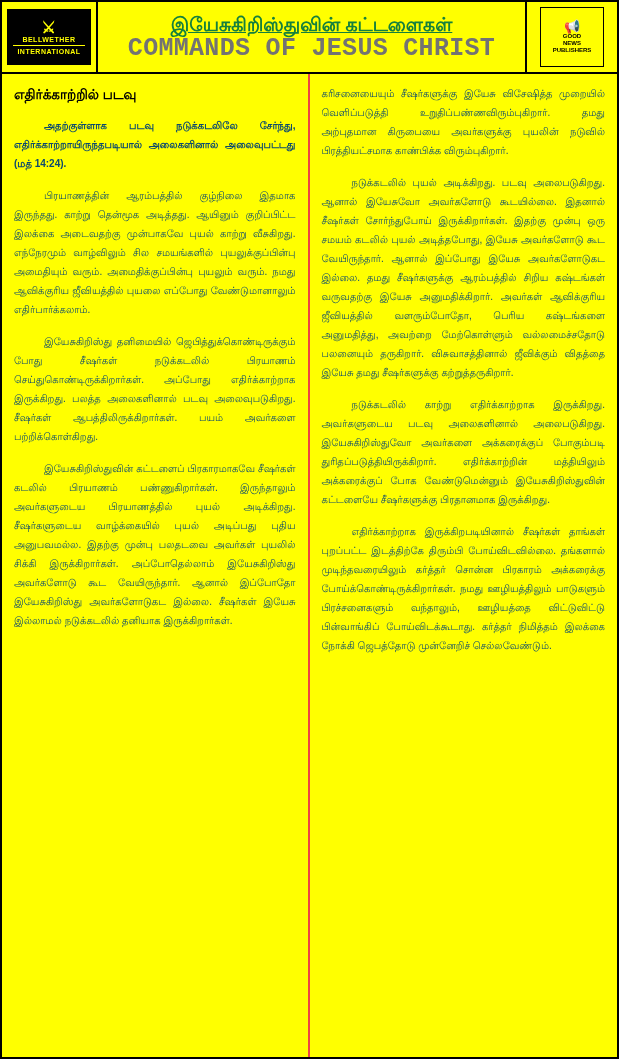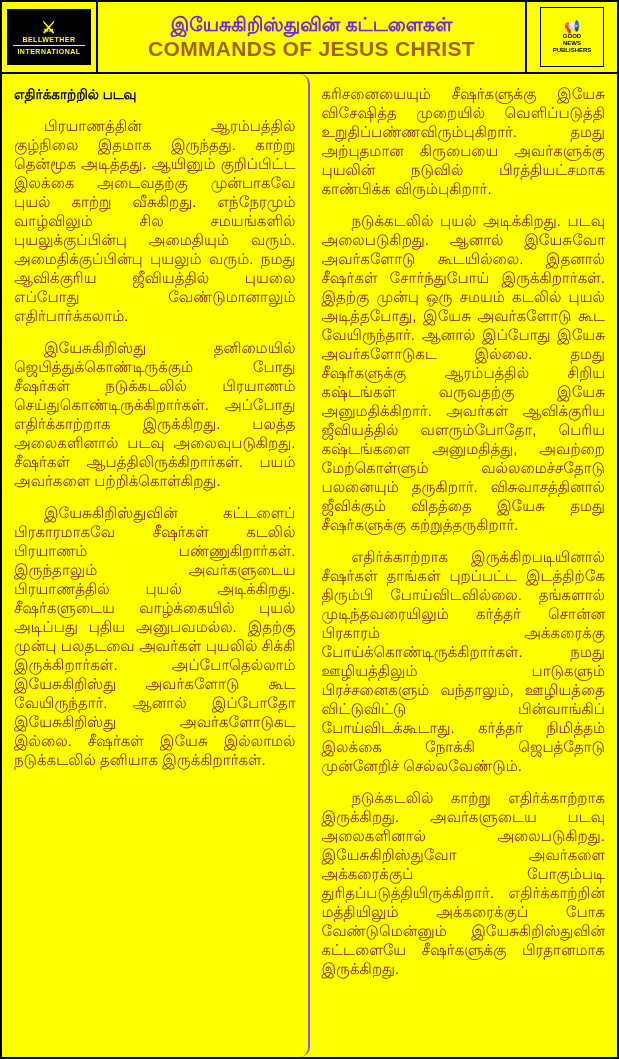--- a/index.html
+++ b/index.html
@@ -95,57 +95,57 @@
     align-items: center;
     justify-content: center;
     text-align: center;
     padding: 2px 4px;
     box-sizing: border-box;
   }
   .title-ta {
     font-size: 19px;
     font-weight: bold;
     line-height: 24px;
-    color: #6d28d9;
+    color: #15803d;
+    text-decoration: underline;
   }
   .title-en {
-    font-family: Liberation Sans, sans-serif;
-    font-size: 21px;
+    font-family: Liberation Mono, monospace;
+    font-size: 25px;
     font-weight: bold;
     line-height: 24px;
-    color: #a16207;
+    color: #737373;
     letter-spacing: 0.3px;
   }
 
   
   .columns {
     display: flex;
     height: 983px;
     box-sizing: border-box;
   }
   .col {
     width: 50%;
     box-sizing: border-box;
     padding: 10px 12px 8px 12px;
   }
   .col.left {
-    border-right: 2px solid #8b5cf6;
-    border-radius: 10px;
+    border-right: 2px solid #ef4444;
   }
   .section-heading {
     font-size: 13.5px;
     font-weight: bold;
     color: #000000;
     margin: 2px 0 12px 0;
     line-height: 18px;
   }
   p.para {
-    font-size: 15px;
+    font-size: 10px;
     line-height: 19px;
-    color: #7f1d1d;
+    color: #0c4a6e;
     text-align: justify;
     margin: 0 0 13px 0;
     text-indent: 30px;
   }
   p.para.bold {
     font-weight: bold;
   }
   p.para.noindent {
     text-indent: 0;
   }
@@ -180,27 +180,28 @@
       </div>
     </div>
 
   </div>
 
   <div class="columns">
 
     <div class="col left">
       <div class="section-heading">எதிர்க்காற்றில் படவு</div>
 
+      <p class="para bold">அதற்குள்ளாக படவு நடுக்கடலிலே சேர்ந்து, எதிர்க்காற்றாயிருந்தபடியால் அலைகளினால் அலைவுபட்டது (மத் 14:24).</p>
       <p class="para">பிரயாணத்தின் ஆரம்பத்தில் குழ்நிலை இதமாக இருந்தது. காற்று தென்மூக அடித்தது. ஆயினும் குறிப்பிட்ட இலக்கை அடைவதற்கு முன்பாகவே புயல் காற்று வீசுகிறது. எந்நேரமும் வாழ்விலும் சில சமயங்களில் புயலுக்குப்பின்பு அமைதியும் வரும். அமைதிக்குப்பின்பு புயலும் வரும். நமது ஆவிக்குரிய ஜீவியத்தில் புயலை எப்போது வேண்டுமானாலும் எதிர்பார்க்கலாம்.</p>
       <p class="para">இயேசுகிறிஸ்து தனிமையில் ஜெபித்துக்கொண்டிருக்கும் போது சீஷர்கள் நடுக்கடலில் பிரயாணம் செய்துகொண்டிருக்கிறார்கள். அப்போது எதிர்க்காற்றாக இருக்கிறது. பலத்த அலைகளினால் படவு அலைவுபடுகிறது. சீஷர்கள் ஆபத்திலிருக்கிறார்கள். பயம் அவர்களை பற்றிக்கொள்கிறது.</p>
       <p class="para">இயேசுகிறிஸ்துவின் கட்டளைப் பிரகாரமாகவே சீஷர்கள் கடலில் பிரயாணம் பண்ணுகிறார்கள். இருந்தாலும் அவர்களுடைய பிரயாணத்தில் புயல் அடிக்கிறது. சீஷர்களுடைய வாழ்க்கையில் புயல் அடிப்பது புதிய அனுபவமல்ல. இதற்கு முன்பு பலதடவை அவர்கள் புயலில் சிக்கி இருக்கிறார்கள். அப்போதெல்லாம் இயேசுகிறிஸ்து அவர்களோடு கூட வேயிருந்தார். ஆனால் இப்போதோ இயேசுகிறிஸ்து அவர்களோடுகட இல்லை. சீஷர்கள் இயேசு இல்லாமல் நடுக்கடலில் தனியாக இருக்கிறார்கள்.</p>
     </div>
 
     <div class="col right">
       <p class="para noindent">கரிசனையையும் சீஷர்களுக்கு இயேசு விசேஷித்த முறையில் வெளிப்படுத்தி உறுதிப்பண்ணவிரும்புகிறார். தமது அற்புதமான கிருபையை அவர்களுக்கு புயலின் நடுவில் பிரத்தியட்சமாக காண்பிக்க விரும்புகிறார்.</p>
       <p class="para">நடுக்கடலில் புயல் அடிக்கிறது. படவு அலைபடுகிறது. ஆனால் இயேசுவோ அவர்களோடு கூடயில்லை. இதனால் சீஷர்கள் சோர்ந்துபோய் இருக்கிறார்கள். இதற்கு முன்பு ஒரு சமயம் கடலில் புயல் அடித்தபோது, இயேசு அவர்களோடு கூட வேயிருந்தார். ஆனால் இப்போது இயேசு அவர்களோடுகட இல்லை. தமது சீஷர்களுக்கு ஆரம்பத்தில் சிறிய கஷ்டங்கள் வருவதற்கு இயேசு அனுமதிக்கிறார். அவர்கள் ஆவிக்குரிய ஜீவியத்தில் வளரும்போதோ, பெரிய கஷ்டங்களை அனுமதித்து, அவற்றை மேற்கொள்ளும் வல்லமைச்சதோடு பலனையும் தருகிறார். விசுவாசத்தினால் ஜீவிக்கும் விதத்தை இயேசு தமது சீஷர்களுக்கு கற்றுத்தருகிறார்.</p>
+      <p class="para">நடுக்கடலில் காற்று எதிர்க்காற்றாக இருக்கிறது. அவர்களுடைய படவு அலைகளினால் அலைபடுகிறது. இயேசுகிறிஸ்துவோ அவர்களை அக்கரைக்குப் போகும்படி துரிதப்படுத்தியிருக்கிறார். எதிர்க்காற்றின் மத்தியிலும் அக்கரைக்குப் போக வேண்டுமென்னும் இயேசுகிறிஸ்துவின் கட்டளையே சீஷர்களுக்கு பிரதானமாக இருக்கிறது.</p>
       <p class="para">எதிர்க்காற்றாக இருக்கிறபடியினால் சீஷர்கள் தாங்கள் புறப்பட்ட இடத்திற்கே திரும்பி போய்விடவில்லை. தங்களால் முடிந்தவரையிலும் கர்த்தர் சொன்ன பிரகாரம் அக்கரைக்கு போய்க்கொண்டிருக்கிறார்கள். நமது ஊழியத்திலும் பாடுகளும் பிரச்சனைகளும் வந்தாலும், ஊழியத்தை விட்டுவிட்டு பின்வாங்கிப் போய்விடக்கூடாது. கர்த்தர் நிமித்தம் இலக்கை நோக்கி ஜெபத்தோடு முன்னேறிச் செல்லவேண்டும்.</p>
-      <p class="para">நடுக்கடலில் காற்று எதிர்க்காற்றாக இருக்கிறது. அவர்களுடைய படவு அலைகளினால் அலைபடுகிறது. இயேசுகிறிஸ்துவோ அவர்களை அக்கரைக்குப் போகும்படி துரிதப்படுத்தியிருக்கிறார். எதிர்க்காற்றின் மத்தியிலும் அக்கரைக்குப் போக வேண்டுமென்னும் இயேசுகிறிஸ்துவின் கட்டளையே சீஷர்களுக்கு பிரதானமாக இருக்கிறது.</p>
     </div>
 
   </div>
 
 </div>
 
 </body></html>

